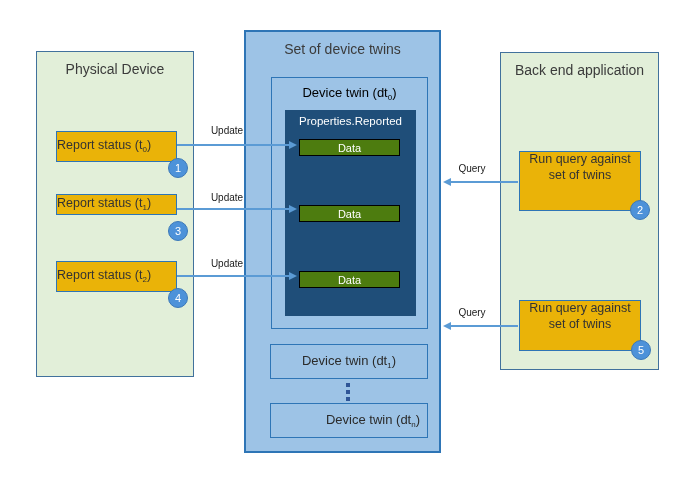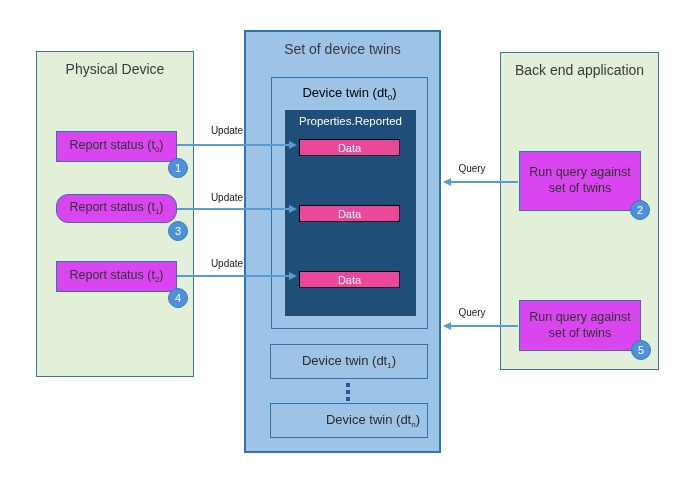--- a/index.html
+++ b/index.html
@@ -6,40 +6,40 @@
   .page{
     position:relative;width:699px;height:480px;background:#ffffff;overflow:hidden;
     font-family:"Liberation Sans","DejaVu Sans",sans-serif;color:#3a3a3a;
   }
   .abs{position:absolute;}
   
   .green-panel{background:#e2efd9;border:1.5px solid #41719c;box-sizing:border-box;}
   .panel-title{position:absolute;left:0;right:0;top:9px;text-align:center;font-size:14px;color:#3b3b3b;}
   
   .green-box{
-    position:absolute;background:#d946ef;border:1.5px solid #2e75b6;box-sizing:border-box;
-    display:flex;align-items:center;justify-content:center;text-align:center;
+    position:absolute;background:#eab308;border:1.5px solid #2e75b6;box-sizing:border-box;
+    display:flex;align-items:center;justify-content:flex-start;text-align:center;
     font-size:12.5px;color:#333;line-height:1.25;
   }
   .sub{font-size:8px;vertical-align:-3px;}
   
   .badge{
     position:absolute;width:20px;height:20px;border-radius:50%;
     background:#4d92d9;border:1px solid #3c79b8;box-sizing:border-box;
     color:#ffffff;font-size:11px;display:flex;align-items:center;justify-content:center;
   }
   
   .blue-panel{background:#9dc3e6;border:2px solid #2e75b6;box-sizing:border-box;}
   .twin-box{position:absolute;background:#9dc3e6;border:1px solid #2e75b6;box-sizing:border-box;}
   .twin-title{position:absolute;left:0;right:0;top:7px;text-align:center;font-size:13px;color:#000000;}
   .twin-center{display:flex;align-items:center;justify-content:center;font-size:13px;color:#2b2b2b;}
   .props-box{position:absolute;background:#1f4e79;}
   .props-title{position:absolute;left:0;right:0;top:5px;text-align:center;font-size:11.5px;color:#ffffff;}
   .data-box{
-    position:absolute;left:14px;width:101px;height:17px;background:#ec4899;border:1px solid #000000;
+    position:absolute;left:14px;width:101px;height:17px;background:#4d7c0f;border:1px solid #000000;
     box-sizing:border-box;display:flex;align-items:center;justify-content:center;
     font-size:11px;color:#ffffff;
   }
   .dot{position:absolute;width:4px;height:4px;background:#2f5597;}
   
   .arrow-line{position:absolute;height:2px;background:#5b9bd5;}
   .head-right{position:absolute;width:0;height:0;border-top:4px solid transparent;border-bottom:4px solid transparent;border-left:8px solid #5b9bd5;}
   .head-left{position:absolute;width:0;height:0;border-top:4px solid transparent;border-bottom:4px solid transparent;border-right:8px solid #5b9bd5;}
   .arrow-label{position:absolute;font-size:10px;color:#1a1a1a;text-align:center;}
 </style>
@@ -49,21 +49,21 @@
 <div class="page">
 
   <div class="abs green-panel" style="left:36px;top:51px;width:158px;height:326px;">
     <div class="panel-title">Physical Device</div>
 
     <div class="green-box" style="left:19px;top:79px;width:121px;height:31px;">
       <span><span>Report status (t</span><span class="sub">0</span><span>)</span></span>
     </div>
     <div class="badge" style="left:131px;top:106px;">1</div>
 
-    <div class="green-box" style="left:19px;top:142px;width:121px;height:29px;border-radius:12px;">
+    <div class="green-box" style="left:19px;top:142px;width:121px;height:21px;">
       <span><span>Report status (t</span><span class="sub">1</span><span>)</span></span>
     </div>
     <div class="badge" style="left:131px;top:169px;">3</div>
 
     <div class="green-box" style="left:19px;top:209px;width:121px;height:31px;">
       <span><span>Report status (t</span><span class="sub">2</span><span>)</span></span>
     </div>
     <div class="badge" style="left:131px;top:236px;">4</div>
   </div>
 

